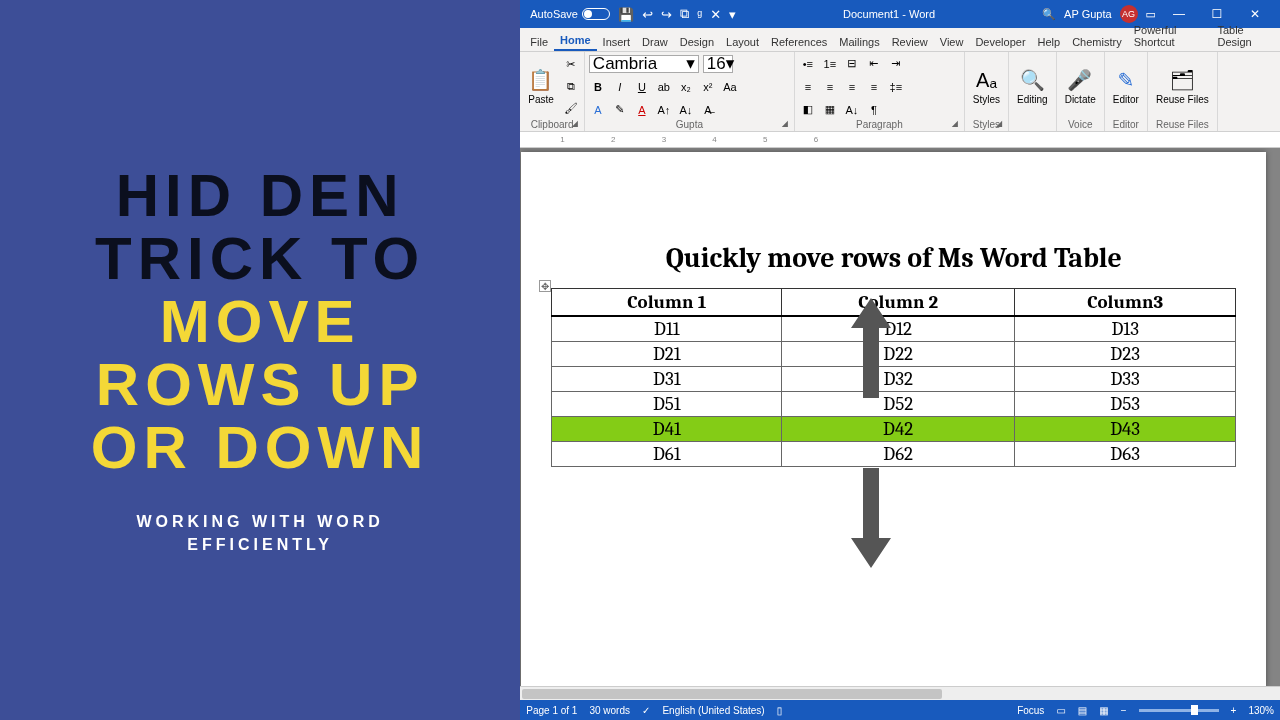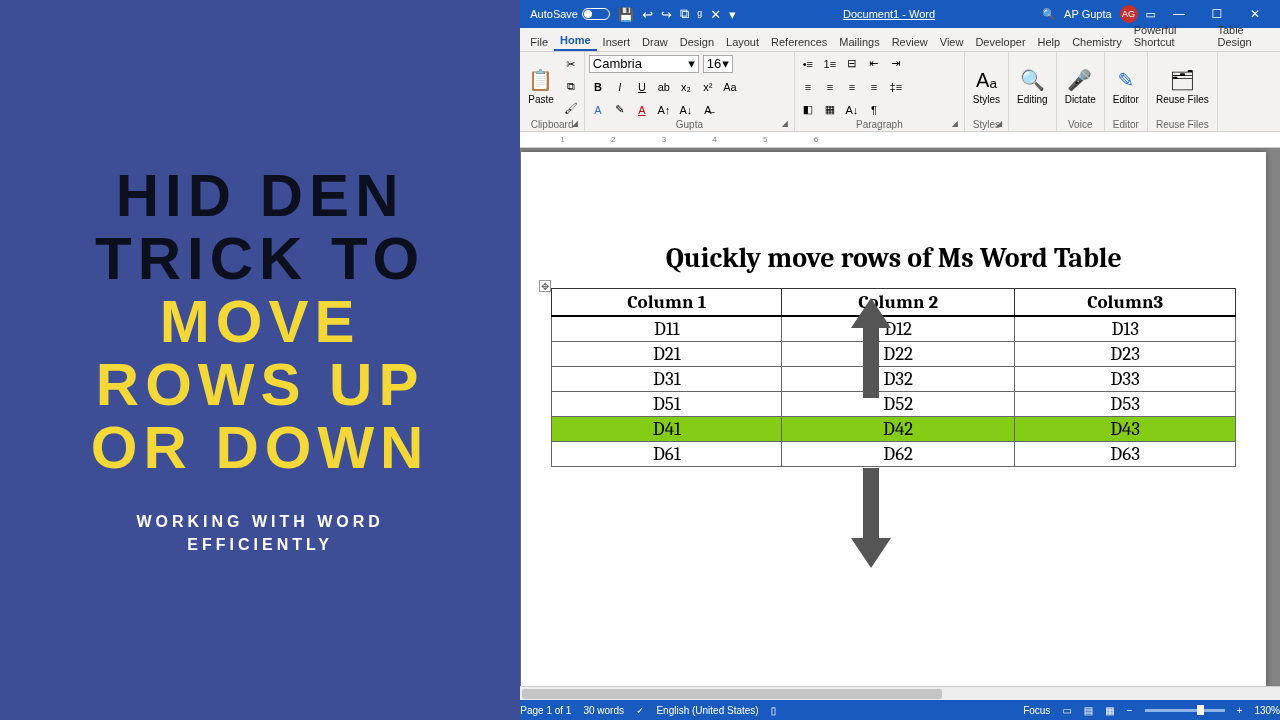--- a/index.html
+++ b/index.html
@@ -9,54 +9,54 @@
 .promo .l1 { color: #0b0f1e; }
 .promo .l2 { color: #f4d837; }
 .promo .sub { color: #fff; font-size: 16px; font-weight: 700; letter-spacing: 4px; text-align: center; margin-top: 32px; line-height: 1.4; }
 .app { width: 783px; height: 720px; background: #f0f0f0; display: flex; flex-direction: column; font-size: 11px; }
 .titlebar { background: #185abd; color: #fff; height: 28px; display: flex; align-items: center; padding: 0 10px; font-size: 11px; }
 .titlebar .autosave { display: flex; align-items: center; gap: 4px; margin-right: 8px; }
 .toggle { width: 28px; height: 12px; border: 1px solid #fff; border-radius: 6px; position: relative; }
 .toggle::after { content: ""; width: 8px; height: 8px; background: #fff; border-radius: 50%; position: absolute; left: 1px; top: 1px; }
 .titlebar .qat { display: flex; gap: 8px; align-items: center; }
 .titlebar .qat span { cursor: pointer; font-size: 13px; }
-.titlebar .center { flex: 1; text-align: center; text-decoration: underline; }
+.titlebar .center { flex: 1; text-align: center; }
 .titlebar .right { display: flex; align-items: center; gap: 8px; }
 .avatar { width: 18px; height: 18px; background: #c53030; border-radius: 50%; display: flex; align-items: center; justify-content: center; font-size: 9px; }
 .winbtn { width: 30px; height: 28px; display: flex; align-items: center; justify-content: center; font-size: 12px; }
 .tabs { background: #f3f2f1; height: 24px; display: flex; align-items: flex-end; padding: 0 4px; border-bottom: 1px solid #d0d0d0; font-size: 11px; }
 .tabs .tab { padding: 3px 6px; cursor: pointer; color: #333; }
 .tabs .tab.active { color: #185abd; border-bottom: 2px solid #185abd; font-weight: 600; }
 .ribbon { background: #f3f2f1; height: 80px; display: flex; border-bottom: 1px solid #d0d0d0; font-size: 10px; }
 .group { border-right: 1px solid #d8d8d8; padding: 2px 4px 0 4px; display: flex; flex-direction: column; justify-content: space-between; }
 .group .body { flex: 1; display: flex; gap: 4px; }
 .group .lbl { text-align: center; color: #666; font-size: 10px; padding-bottom: 1px; position: relative; }
 .group .lbl .dl { position: absolute; right: 2px; font-size: 8px; }
 .big { display: flex; flex-direction: column; align-items: center; justify-content: center; gap: 2px; padding: 2px 4px; cursor: pointer; }
 .big .ic { font-size: 20px; }
 .stackv { display: flex; flex-direction: column; justify-content: space-around; gap: 2px; }
 .row { display: flex; gap: 4px; align-items: center; }
-.fontbox, .sizebox { background: #fff; border: 1px solid #aaa; height: 18px; padding: 0 3px; display: flex; align-items: center; justify-content: space-between; font-size: 13px; }
+.fontbox, .sizebox { background: #fff; border: 1px solid #aaa; height: 18px; padding: 0 3px; display: flex; align-items: center; justify-content: space-between; font-size: 17px; }
 .fontbox { width: 110px; } .sizebox { width: 30px; }
 .btni { width: 18px; height: 18px; display: flex; align-items: center; justify-content: center; cursor: pointer; font-size: 11px; }
 .ruler { height: 16px; background: #fff; border-bottom: 1px solid #ccc; font-size: 8px; color: #888; display: flex; align-items: center; padding-left: 40px; letter-spacing: 22px; }
 .docarea { flex: 1; background: #848484; overflow: hidden; position: relative; }
 .page { background: #fff; margin: 4px 0 0 1px; width: 745px; height: 536px; box-shadow: 0 0 6px rgba(0,0,0,0.4); padding: 90px 30px 20px 30px; position: relative; }
 .doch { font-family: Cambria, Georgia, serif; font-weight: 700; font-size: 28px; text-align: center; margin-bottom: 14px; }
 .movehandle { position: absolute; left: 18px; top: 128px; font-size: 10px; color: #666; border: 1px solid #999; width: 12px; height: 12px; display: flex; align-items: center; justify-content: center; }
 table.doc { width: 100%; border-collapse: collapse; font-family: Cambria, Georgia, serif; font-size: 19px; }
 table.doc th { border: 1px solid #333; border-bottom: 2px solid #000; padding: 2px; font-weight: 700; }
 table.doc td { border: 1px solid #666; padding: 1px 4px; text-align: center; }
 table.doc tr.sel td { background: #84cc16; }
 .arrow { position: absolute; left: 330px; width: 40px; fill: #555; }
 .arrow.up { top: 146px; }
 .arrow.down { top: 316px; }
 .hscroll { height: 14px; background: #eee; border-top: 1px solid #ccc; position: relative; }
 .hscroll .thumb { position: absolute; left: 2px; width: 420px; height: 10px; background: #c4c4c4; top: 2px; border-radius: 2px; }
-.status { height: 20px; background: #185abd; color: #fff; display: flex; align-items: center; font-size: 10px; padding: 0 0; gap: 12px; }
+.status { height: 20px; background: #185abd; color: #fff; display: flex; align-items: center; font-size: 10px; padding: 0 6px; gap: 12px; }
 .status .spacer { flex: 1; }
 .zslider { width: 80px; height: 3px; background: #8fb3e6; position: relative; }
 .zslider::after { content: ""; width: 7px; height: 10px; background: #fff; position: absolute; left: 52px; top: -4px; }
 </style>
 </head>
 <body>
 
 <div class="promo">
   <h1>
     <span class="l1">HID DEN</span><br>

